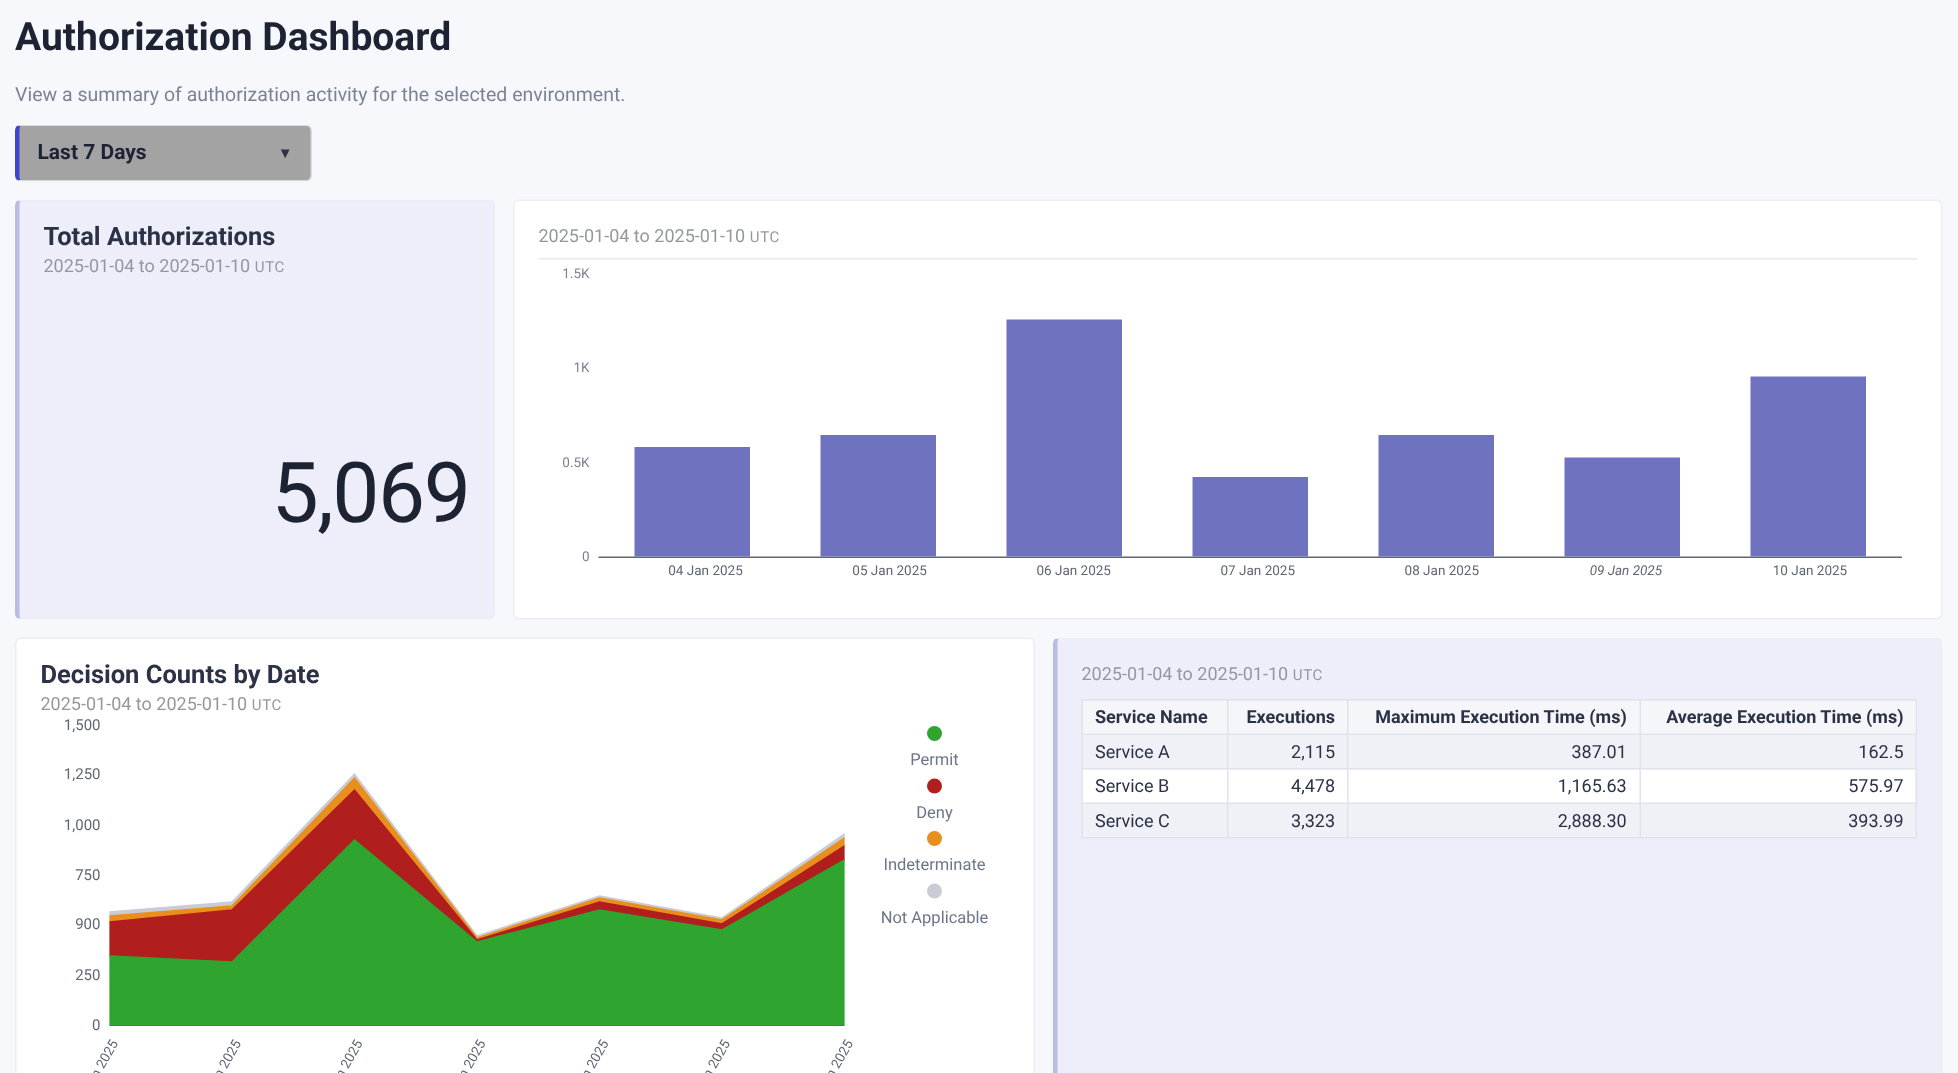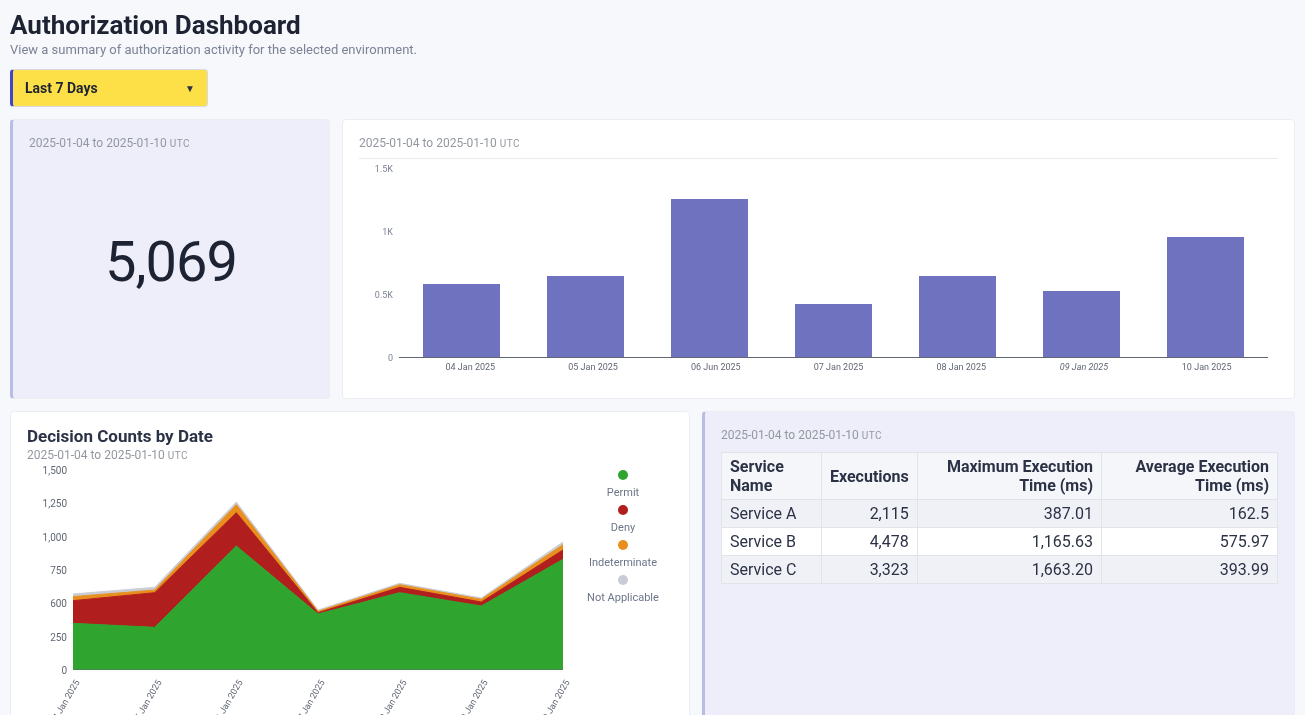--- a/index.html
+++ b/index.html
@@ -7,35 +7,35 @@
     font-family: -apple-system, BlinkMacSystemFont, "Segoe UI", Roboto, Arial, sans-serif;
     background: #f7f8fb;
     color: #2b3245;
     padding: 10px 10px 10px 10px;
     width: 1305px;
   }
   .page-title {
     font-size: 26px;
     font-weight: 700;
     color: #1d2333;
-    margin-bottom: 2px;
+    margin-bottom: 16px;
   }
   .page-subtitle {
     font-size: 13px;
     color: #7a8396;
     margin-bottom: 12px;
   }
   .date-range-select {
     display: inline-flex;
     align-items: center;
     justify-content: space-between;
     width: 198px;
     height: 38px;
     padding: 0 12px;
-    background: #fde047;
+    background: #a3a3a3;
     border: 1px solid #d6dae3;
     border-left: 3px solid #3e46d1;
     border-radius: 4px;
     font-size: 14px;
     font-weight: 700;
     color: #1d2333;
     cursor: pointer;
   }
   .date-range-select .caret {
     font-size: 10px;
@@ -66,22 +66,22 @@
   .card-subtitle {
     font-size: 12px;
     color: #93989f;
     margin-top: 2px;
   }
   .card-subtitle .utc { font-size: 10px; letter-spacing: 0.5px; }
   .big-number {
     font-size: 56px;
     font-weight: 400;
     color: #1d2333;
-    text-align: center;
-    margin-top: 79px;
+    text-align: right;
+    margin-top: 112px;
     letter-spacing: -1px;
   }
   .total-card { height: 280px; }
 
   
   .bar-chart-wrap { position: relative; height: 220px; margin-top: 8px; border-top:1px solid #e8eaef; }
   .bar-plot {
     position: absolute;
     left: 40px; right: 10px; top: 10px; bottom: 20px;
     border-bottom: 1px solid #606773;
@@ -147,21 +147,21 @@
     position: absolute; top: 0; right: 0; width: 100px;
     font-size: 11px; color: #6d7589;
   }
   .legend .item { display: flex; align-items: center; gap: 6px; margin-bottom: 6px; flex-direction: column; }
   .legend .swatch { width: 10px; height: 10px; border-radius: 50%; display:inline-block; }
 
   
   table.svc {
     width: 100%;
     border-collapse: collapse;
-    font-size: 16px;
+    font-size: 12px;
     margin-top: 10px;
   }
   table.svc th, table.svc td {
     padding: 4px 8px;
     border: 1px solid #dfe3ea;
   }
   table.svc th {
     background: #f5f6fa;
     font-weight: 700;
     color: #2b3245;
@@ -182,20 +182,21 @@
 <div class="page-subtitle">View a summary of authorization activity for the selected environment.</div>
 
 <div class="date-range-select">
   <span>Last 7 Days</span>
   <span class="caret">▼</span>
 </div>
 
 <div class="grid">
 
   <div class="card tinted total-card">
+    <div class="card-title">Total Authorizations</div>
     <div class="card-subtitle">
       <span>2025-01-04 to 2025-01-10</span> <span class="utc">UTC</span>
     </div>
     <div class="big-number">5,069</div>
   </div>
 
   <div class="card">
     <div class="card-subtitle">
       <span>2025-01-04 to 2025-01-10</span> <span class="utc">UTC</span>
     </div>
@@ -211,42 +212,42 @@
           <div class="bar" style="left: 17%; width: 8.85714%; height: 43.3333%;"></div>
           <div class="bar" style="left: 31.2857%; width: 8.85714%; height: 84%;"></div>
           <div class="bar" style="left: 45.5714%; width: 8.85714%; height: 28%;"></div>
           <div class="bar" style="left: 59.8571%; width: 8.85714%; height: 43.3333%;"></div>
           <div class="bar" style="left: 74.1429%; width: 8.85714%; height: 35.3333%;"></div>
           <div class="bar" style="left: 88.4286%; width: 8.85714%; height: 64%;"></div>
         </div>
       <div class="bar-x-axis" id="bar-x-axis">
           <div class="xtick" style="left: 7.14286%;">04 Jan 2025</div>
           <div class="xtick" style="left: 21.4286%;">05 Jan 2025</div>
-          <div class="xtick" style="left: 35.7143%;">06 Jun 2025</div>
+          <div class="xtick" style="left: 35.7143%;">06 Jan 2025</div>
           <div class="xtick" style="left: 50%;">07 Jan 2025</div>
           <div class="xtick" style="left: 64.2857%;">08 Jan 2025</div>
           <div class="xtick" style="left: 78.5714%; font-style: italic;">09 Jan 2025</div>
           <div class="xtick" style="left: 92.8571%;">10 Jan 2025</div>
         </div>
     </div>
   </div>
 </div>
 
 <div class="grid2">
 
   <div class="card">
     <div class="card-title">Decision Counts by Date</div>
     <div class="card-subtitle">
       <span>2025-01-04 to 2025-01-10</span> <span class="utc">UTC</span>
     </div>
     <div class="area-chart-wrap">
       <div class="area-y-axis" id="area-y-axis">
           <div class="ytick" style="top: 100%;">0</div>
           <div class="ytick" style="top: 83.3333%;">250</div>
-          <div class="ytick" style="top: 66.6667%;">600</div>
+          <div class="ytick" style="top: 66.6667%;">900</div>
           <div class="ytick" style="top: 50%;">750</div>
           <div class="ytick" style="top: 33.3333%;">1,000</div>
           <div class="ytick" style="top: 16.6667%;">1,250</div>
           <div class="ytick" style="top: 0%;">1,500</div>
         </div>
       <div class="area-plot" id="area-plot">
           <svg viewBox="0 0 520 200" width="100%" height="100%" preserveAspectRatio="none">
             <path d="M 0 124 L 86.66666666666667 117.33333333333333 L 173.33333333333334 32 L 260 140 L 346.6666666666667 113.33333333333333 L 433.33333333333337 128 L 520 72 L 520 74.66666666666666 L 433.33333333333337 129.33333333333331 L 346.6666666666667 114.66666666666666 L 260 141.33333333333334 L 173.33333333333334 34.66666666666666 L 86.66666666666667 120 L 0 126.66666666666667 Z" fill="#c9ccd4" stroke="#c9ccd4" stroke-width="1"></path>
             <path d="M 0 126.66666666666667 L 86.66666666666667 120 L 173.33333333333334 34.66666666666666 L 260 141.33333333333334 L 346.6666666666667 114.66666666666666 L 433.33333333333337 129.33333333333331 L 520 74.66666666666666 L 520 80 L 433.33333333333337 132 L 346.6666666666667 117.33333333333333 L 260 142.66666666666666 L 173.33333333333334 42.666666666666686 L 86.66666666666667 122.66666666666667 L 0 130.66666666666666 Z" fill="#e88f1e" stroke="#e88f1e" stroke-width="1"></path>
             <path d="M 0 130.66666666666666 L 86.66666666666667 122.66666666666667 L 173.33333333333334 42.666666666666686 L 260 142.66666666666666 L 346.6666666666667 117.33333333333333 L 433.33333333333337 132 L 520 80 L 520 89.33333333333333 L 433.33333333333337 136 L 346.6666666666667 122.66666666666667 L 260 144 L 173.33333333333334 76 L 86.66666666666667 157.33333333333331 L 0 153.33333333333334 Z" fill="#b11e1e" stroke="#b11e1e" stroke-width="1"></path>
@@ -306,21 +307,21 @@
           </tr>
           <tr>
             <td>Service B</td>
             <td class="num">4,478</td>
             <td class="num">1,165.63</td>
             <td class="num">575.97</td>
           </tr>
           <tr>
             <td>Service C</td>
             <td class="num">3,323</td>
-            <td class="num">1,663.20</td>
+            <td class="num">2,888.30</td>
             <td class="num">393.99</td>
           </tr>
         </tbody>
     </table>
   </div>
 </div>
 
 
 
 

